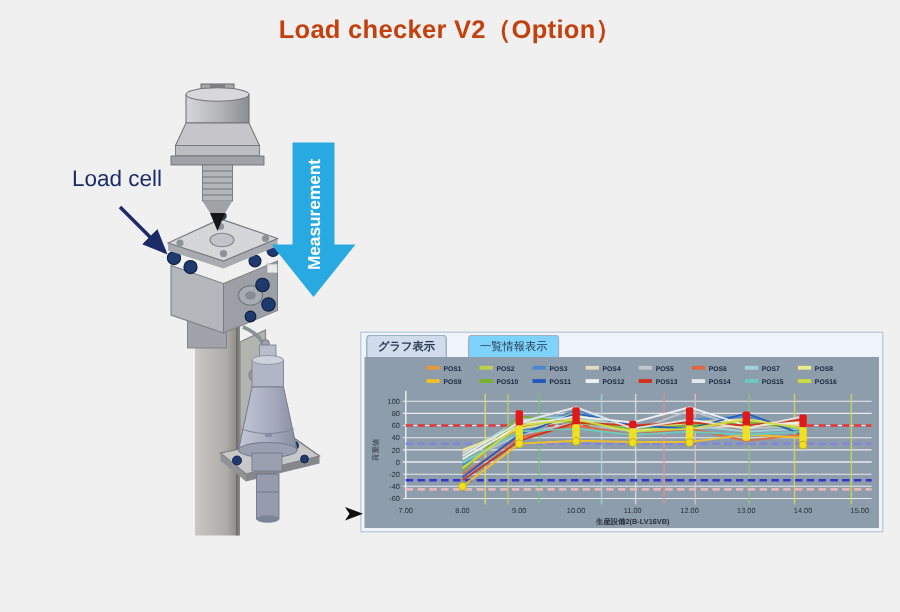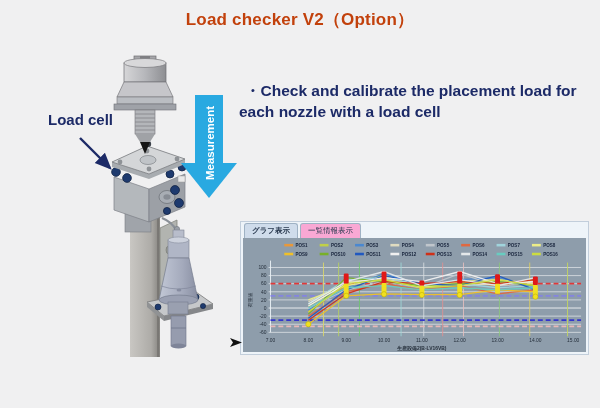--- a/index.html
+++ b/index.html
@@ -7,36 +7,36 @@
     width:600px;height:408px;position:relative;overflow:hidden;
     background:#f0f0f1;
     font-family:"Liberation Sans","DejaVu Sans",sans-serif;
   }
   .title{
     position:absolute;top:8px;left:0;width:600px;text-align:center;
     font-size:17px;font-weight:bold;color:#c2410c;letter-spacing:.2px;
   }
   .device-svg{position:absolute;left:30px;top:50px;width:215px;height:350px;}
   .loadcell-label{
-    position:absolute;left:48px;top:111px;font-size:15px;font-weight:bold;color:#1c2a67;
+    position:absolute;left:48px;top:111px;font-size:15px;font-weight:normal;color:#1c2a67;
   }
   .bullets{
     position:absolute;left:239px;top:80px;width:356px;color:#1c2a67;
     font-size:15.5px;font-weight:bold;line-height:21px;
   }
   .bullets p{margin:0 0 9px 0;text-indent:6px;}
   .graph-panel{
     position:absolute;left:240px;top:221px;width:349px;height:134px;
     background:#eef4f9;border:1px solid #c2cedb;box-sizing:border-box;
   }
-  .tabs{position:absolute;top:1px;left:3px;height:15px;display:flex;gap:2px;}
+  .tabs{position:absolute;top:1px;left:3px;height:15px;display:flex;gap:14px;}
   .tab{
     font-size:7.5px;color:#2a3a50;padding:2px 7px 1px 7px;
     border:1px solid #9fb2c4;border-bottom:none;border-radius:3px 3px 0 0;
-    background:#f9a8d4;cursor:default;white-space:nowrap;
+    background:#7dd3fc;cursor:default;white-space:nowrap;
   }
   .tab.active{background:#cfdceb;font-weight:bold;}
   .chart-wrap{position:absolute;left:2px;right:2px;top:16px;bottom:2px;background:#8e9dab;}
   .chart-wrap svg{width:100%;height:100%;display:block;}
   .cursor{position:absolute;left:230px;top:337px;width:14px;height:11px;}
   text{font-family:"Liberation Sans","DejaVu Sans",sans-serif;}
 </style>
 </head>
 <body>
 
@@ -153,21 +153,20 @@
     <polygon points="151,113 207,113 179,148" fill="#29a9e1"></polygon>
     <text transform="translate(183.5,93) rotate(-90)" text-anchor="middle" font-size="11.5" font-weight="bold" fill="#ffffff">Measurement</text>
   </g>
 
   <line x1="50" y1="88" x2="80" y2="118" stroke="#1c2a67" stroke-width="2.4" marker-end="url(#navyArrow)"></line>
 </svg>
 
 <div class="loadcell-label">Load cell</div>
 
 <div class="bullets">
-  <p>・Check and calibrate the placement load for each nozzle with a load cell</p>
 </div>
 
 <div class="graph-panel">
   <div class="tabs">
     <div class="tab active">グラフ表示</div>
     <div class="tab">一覧情報表示</div>
   </div>
   <div class="chart-wrap">
     <svg id="chart" viewBox="0 0 345 116">
         <g>

